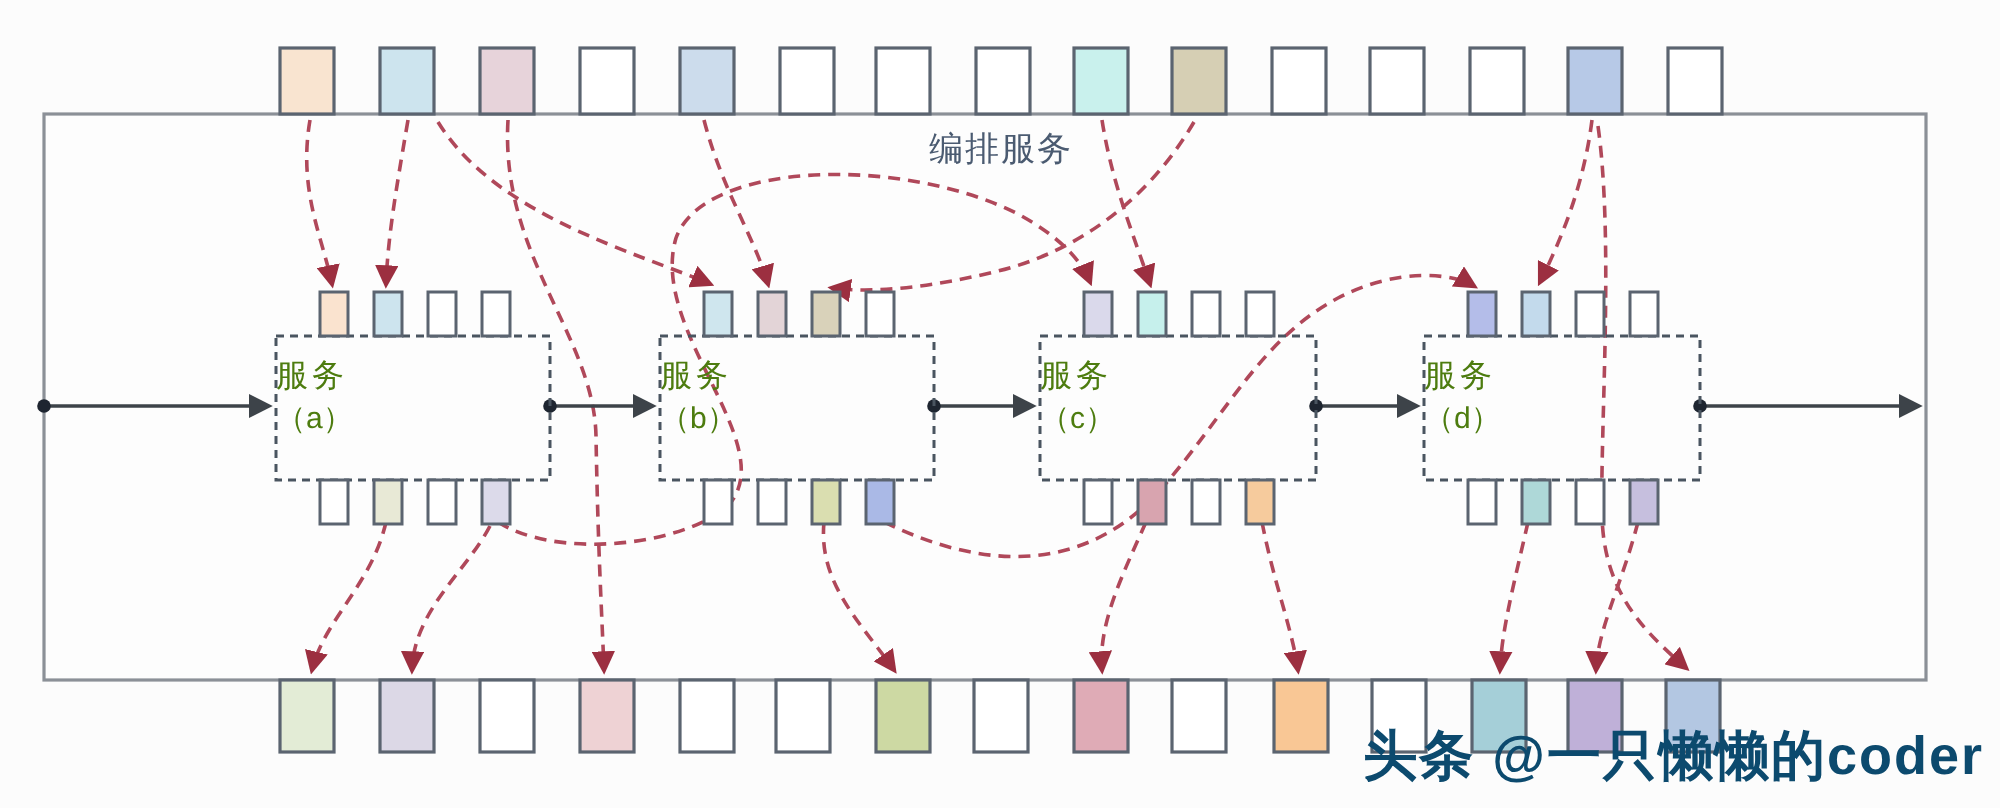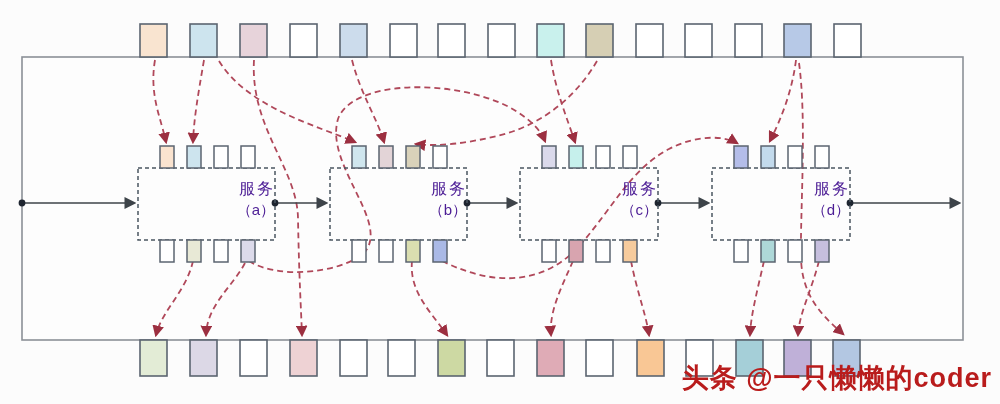--- a/index.html
+++ b/index.html
@@ -3,25 +3,25 @@
 <meta charset="utf-8">
 <style>
   html,body{margin:0;padding:0;background:#fcfcfc;}
   .stage{position:relative;width:1000px;height:404px;overflow:hidden;
          font-family:"Liberation Sans","DejaVu Sans",sans-serif;background:#fcfcfc;}
   svg{position:absolute;left:0;top:0;}
   .title{position:absolute;left:428px;top:64px;width:145px;text-align:center;
          color:#4b5b71;line-height:21px;}
   .title .t1{font-size:17px;letter-spacing:1px;}
   .title .t2{font-size:16px;letter-spacing:1px;}
-  .svc-label{position:absolute;text-align:right;color:#4c1d95;line-height:21px;}
+  .svc-label{position:absolute;text-align:left;color:#4d7c0f;line-height:21px;}
   .svc-label .l1{font-size:16px;letter-spacing:2px;}
   .svc-label .l2{font-size:15px;}
   .watermark{position:absolute;right:8px;top:360px;font-size:27px;font-weight:bold;
-             color:#b91c1c;letter-spacing:1px;white-space:nowrap;}
+             color:#0c4a6e;letter-spacing:1px;white-space:nowrap;}
 </style>
 </head>
 <body>
 
 <div class="stage">
   <svg id="diagram" width="1000" height="404" viewBox="0 0 1000 404">
       <defs>
         <marker id="redHead" viewBox="0 0 10 10" refX="8" refY="5" markerWidth="6.5" markerHeight="6.5" orient="auto-start-reverse">
           <path d="M0,0 L10,5 L0,10 z" fill="#9c2f40"></path>
         </marker>
@@ -136,20 +136,21 @@
         <rect x="586" y="340" width="27" height="36" fill="#ffffff" stroke="#5b6470" stroke-width="1.6"></rect>
         <rect x="637" y="340" width="27" height="36" fill="#f9c795" stroke="#5b6470" stroke-width="1.6"></rect>
         <rect x="686" y="340" width="27" height="36" fill="#ffffff" stroke="#5b6470" stroke-width="1.6"></rect>
         <rect x="736" y="340" width="27" height="36" fill="#a5cfd8" stroke="#5b6470" stroke-width="1.6"></rect>
         <rect x="784" y="340" width="27" height="36" fill="#bfb0d8" stroke="#5b6470" stroke-width="1.6"></rect>
         <rect x="833" y="340" width="27" height="36" fill="#b3c7e2" stroke="#5b6470" stroke-width="1.6"></rect>
       </g>
     </svg>
 
   <div class="title">
+    <div class="t1">编排服务</div>
   </div>
 
   <div id="service-labels">
       <div class="svc-label" style="left: 138px; top: 178px; width: 137px;">
         <div class="l1">服务</div>
         <div class="l2">（a）</div>
       </div>
       <div class="svc-label" style="left: 330px; top: 178px; width: 137px;">
         <div class="l1">服务</div>
         <div class="l2">（b）</div>

